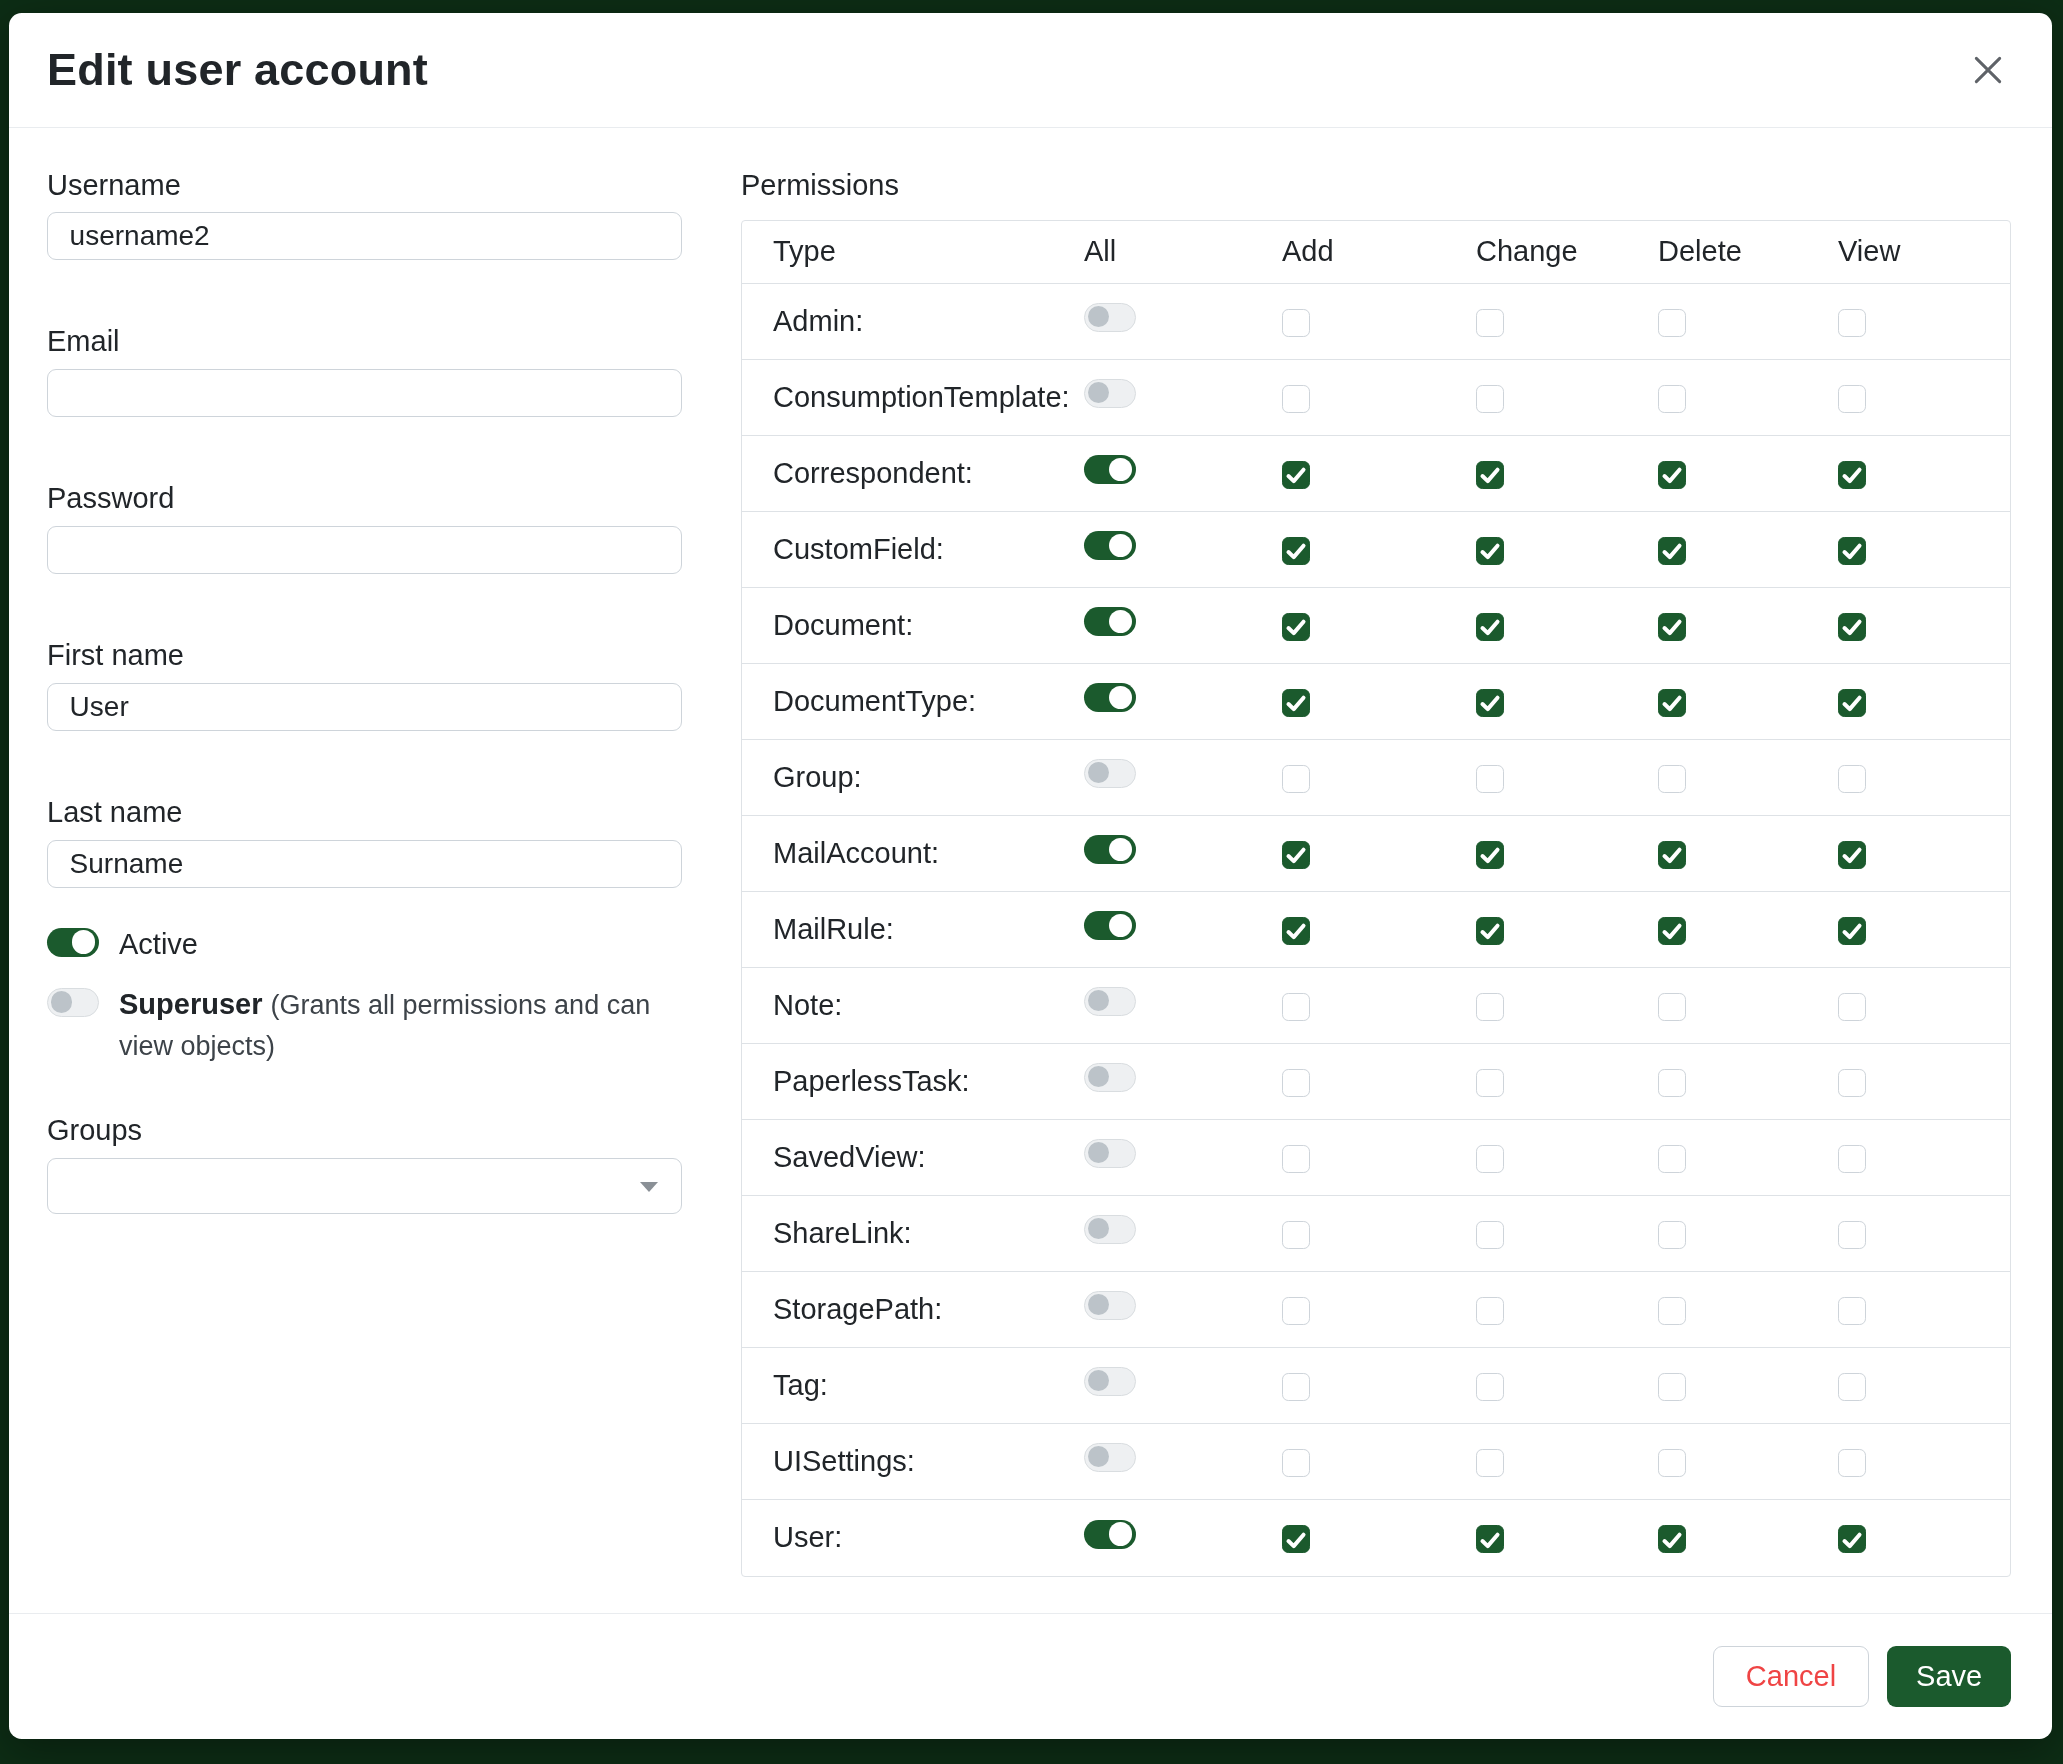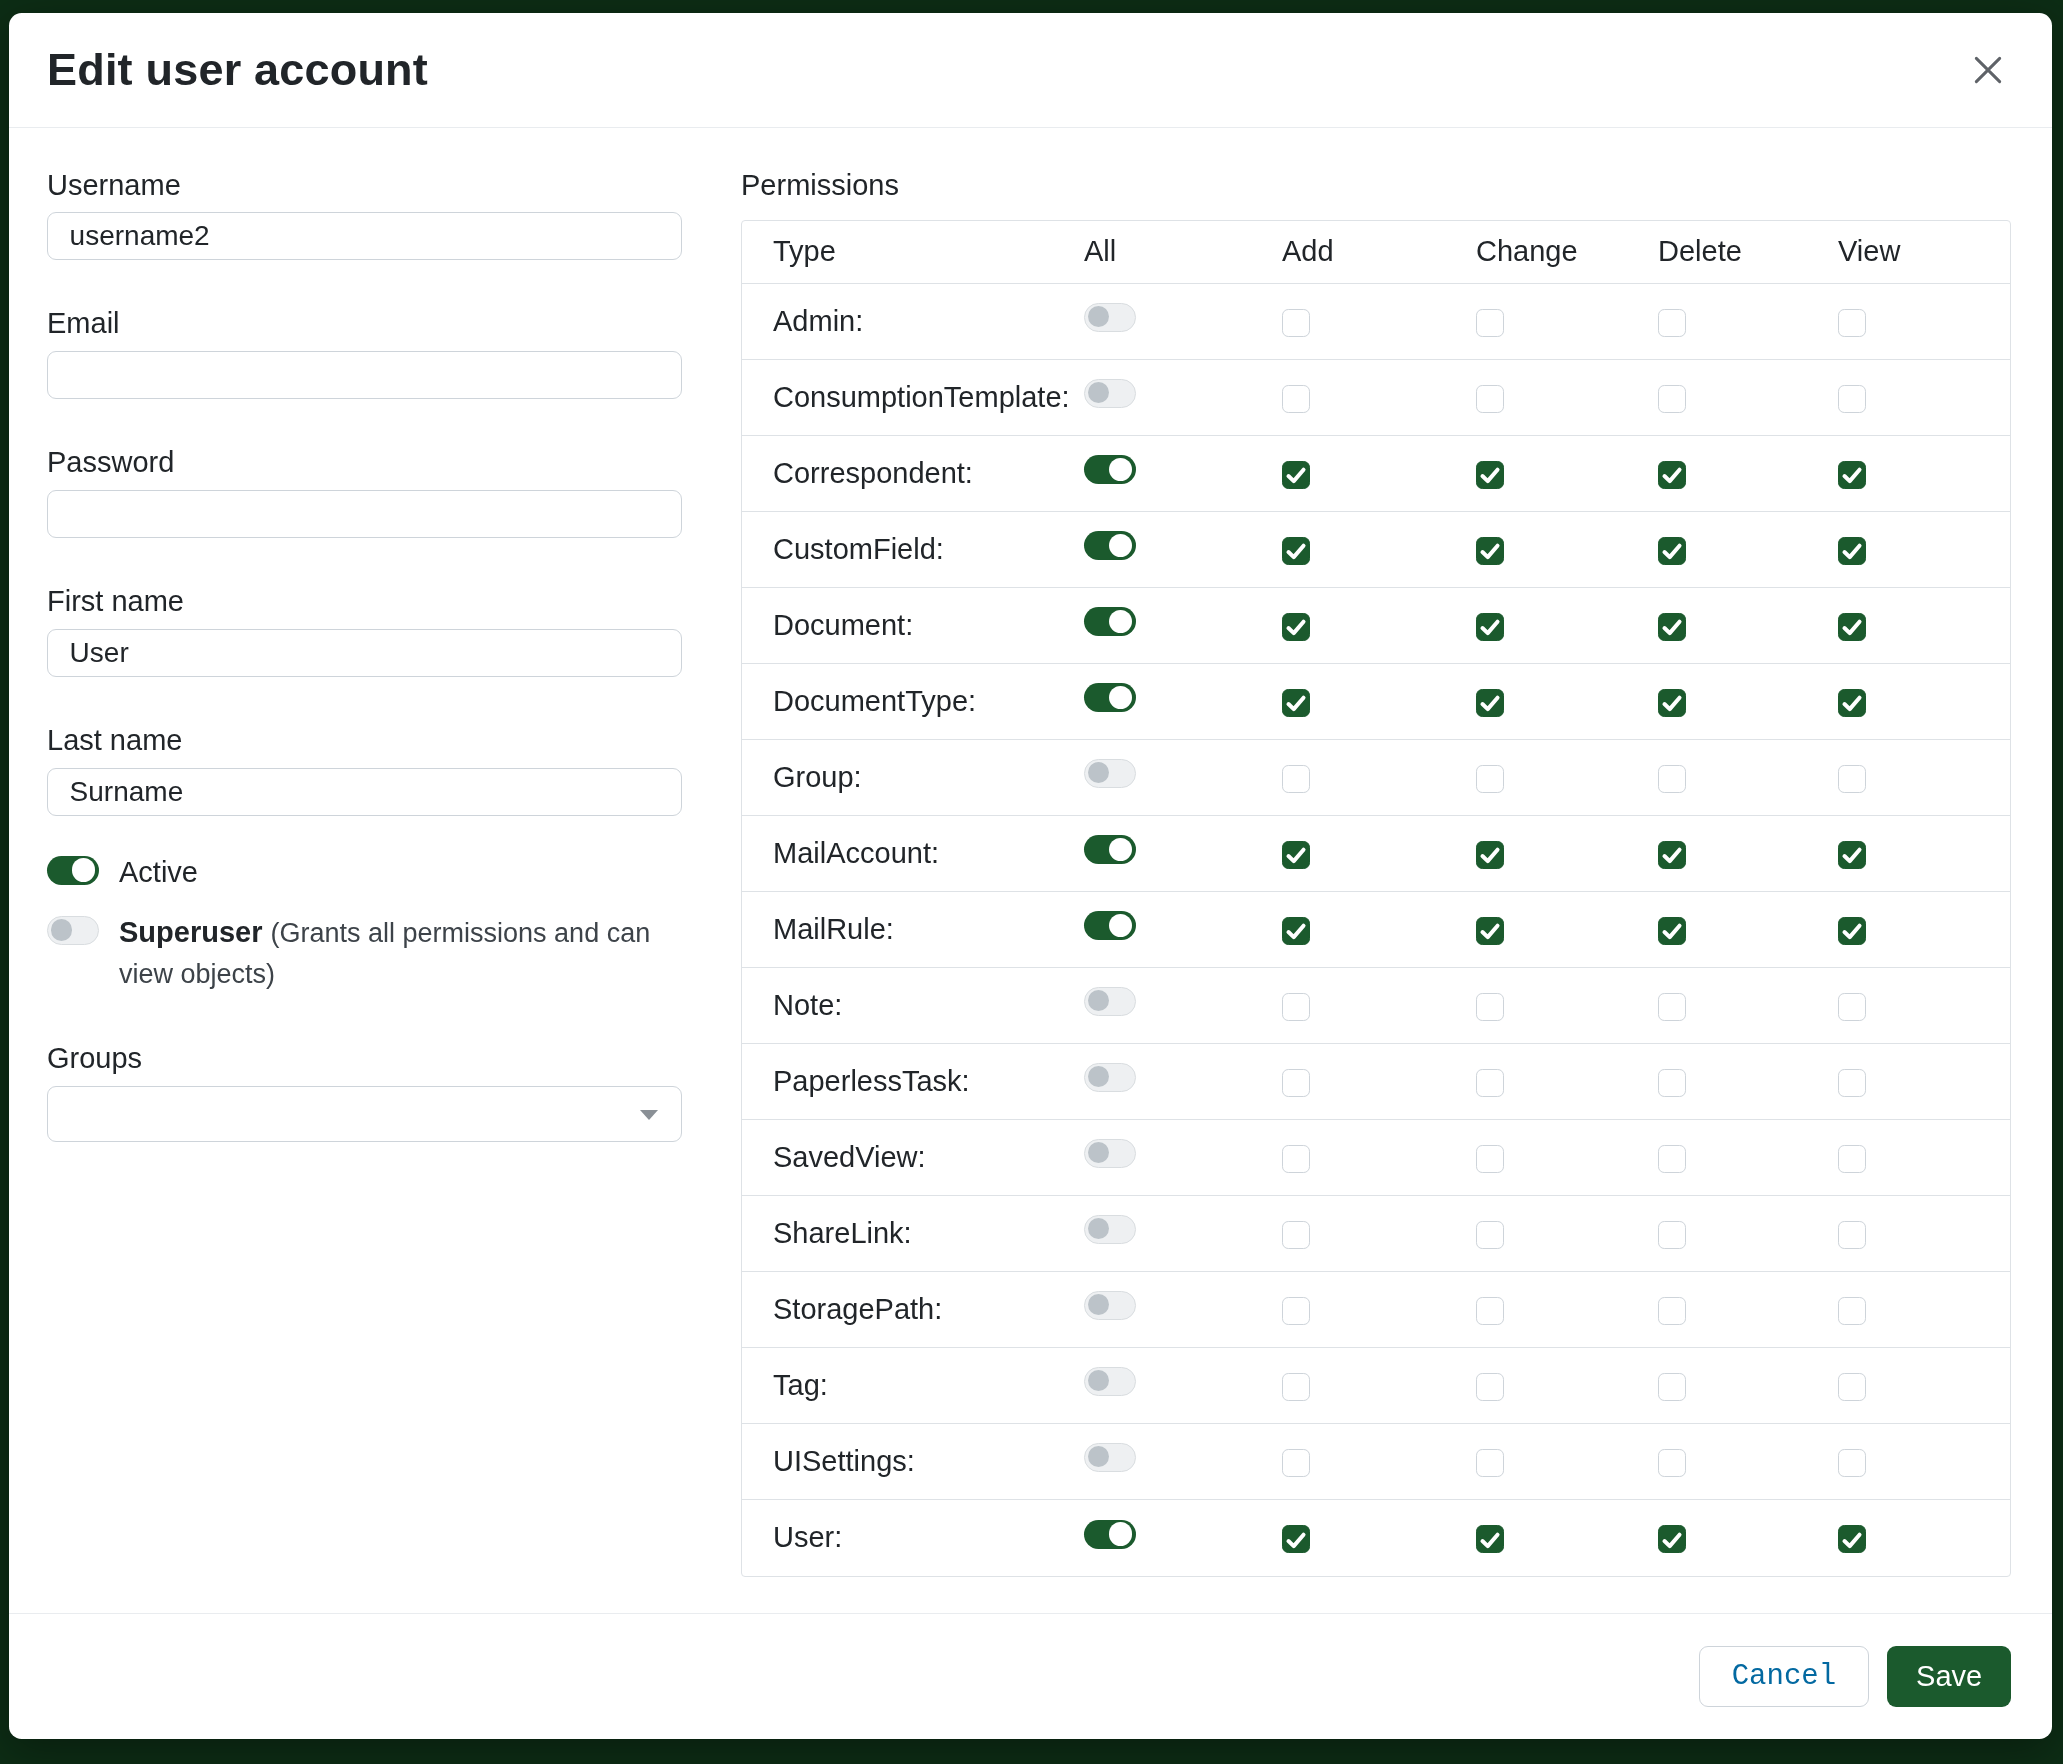--- a/index.html
+++ b/index.html
@@ -44,21 +44,21 @@
   .modal-body {
     flex: 1 1 auto;
     display: flex;
     gap: 43px;
     padding: 41px 41px 0 38px;
     overflow: hidden;
   }
   .left-col { width: 635px; flex: 0 0 auto; }
   .right-col { flex: 1 1 auto; min-width: 0; padding-left: 16px; }
 
-  .field { margin-bottom: 47px; }
+  .field { margin-bottom: 65px; }
   .field-label { display: block; font-size: 29px; margin-bottom: 10.8px; }
   .text-input {
     width: 100%; height: 48px;
     border: 1.8px solid var(--border-input);
     border-radius: 9px;
     font-size: 28px; font-family: inherit; color: var(--text);
     padding: 0 21.6px; background: #fff; outline: none;
   }
 
   .switch-row { display: flex; align-items: flex-start; gap: 20px; margin-bottom: 21.6px; }
@@ -114,21 +114,21 @@
   .cb svg { position: absolute; left: -0.9px; top: -0.9px; }
 
   
   .modal-footer {
     flex: 0 0 auto;
     border-top: 1.8px solid var(--border-light);
     padding: 32px 41px;
     display: flex; justify-content: flex-end; align-items: center; gap: 18px;
   }
   .btn { height: 61px; font-size: 29px; font-family: inherit; border-radius: 9px; cursor: pointer; }
-  .btn-cancel { padding: 0 32px; background: #fff; color: #0369a1; border: 1.8px solid var(--border-input); font-family: Liberation Mono, monospace; }
+  .btn-cancel { padding: 0 32px; background: #fff; color: #ef4444; border: 1.8px solid var(--border-input); }
   .btn-save   { padding: 0 29px; background: var(--accent); color: #fff; border: none; }
 </style>
 </head>
 <body>
 
 <div class="modal">
 
   <div class="modal-header">
     <div class="modal-title">Edit user account</div>
     <button class="close-btn">

